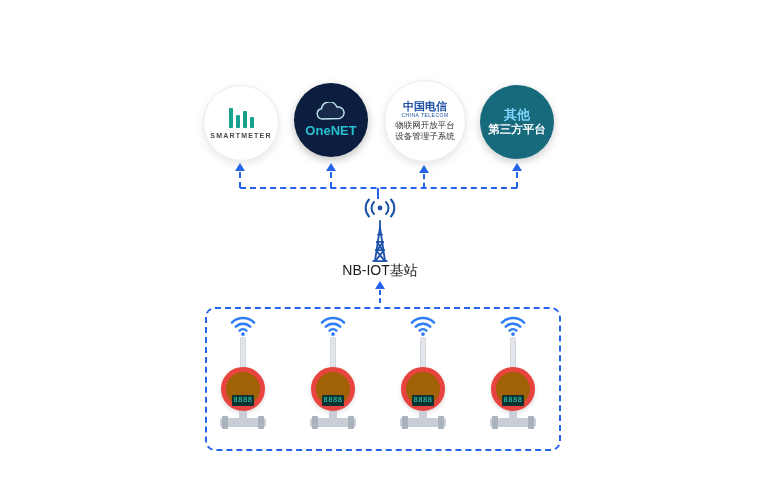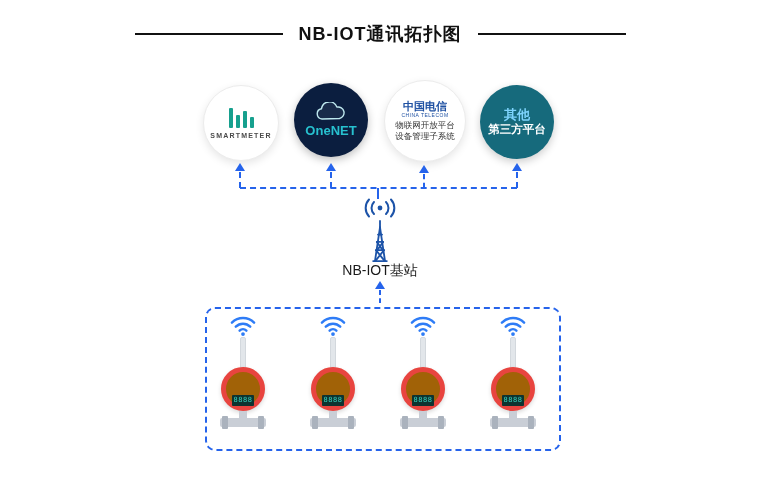--- a/index.html
+++ b/index.html
@@ -60,25 +60,20 @@
 
   .dg-label{position:absolute;left:0;right:0;top:455px;text-align:center;font-size:15px;font-weight:600;color:#1a1a1a;}
 
   svg{display:block;}
 </style>
 </head>
 <body>
 
 <div class="canvas">
 
-  <div class="title-row">
-    <div class="title-line"></div>
-    <div class="title-text">NB-IOT通讯拓扑图</div>
-    <div class="title-line"></div>
-  </div>
 
   <div class="platform p-white p1">
     <div class="sm-logo">
       <div class="bar b1"></div>
       <div class="bar b2"></div>
       <div class="bar b3"></div>
       <div class="bar b4"></div>
     </div>
     <div class="sm-label">SMARTMETER</div>
   </div>

